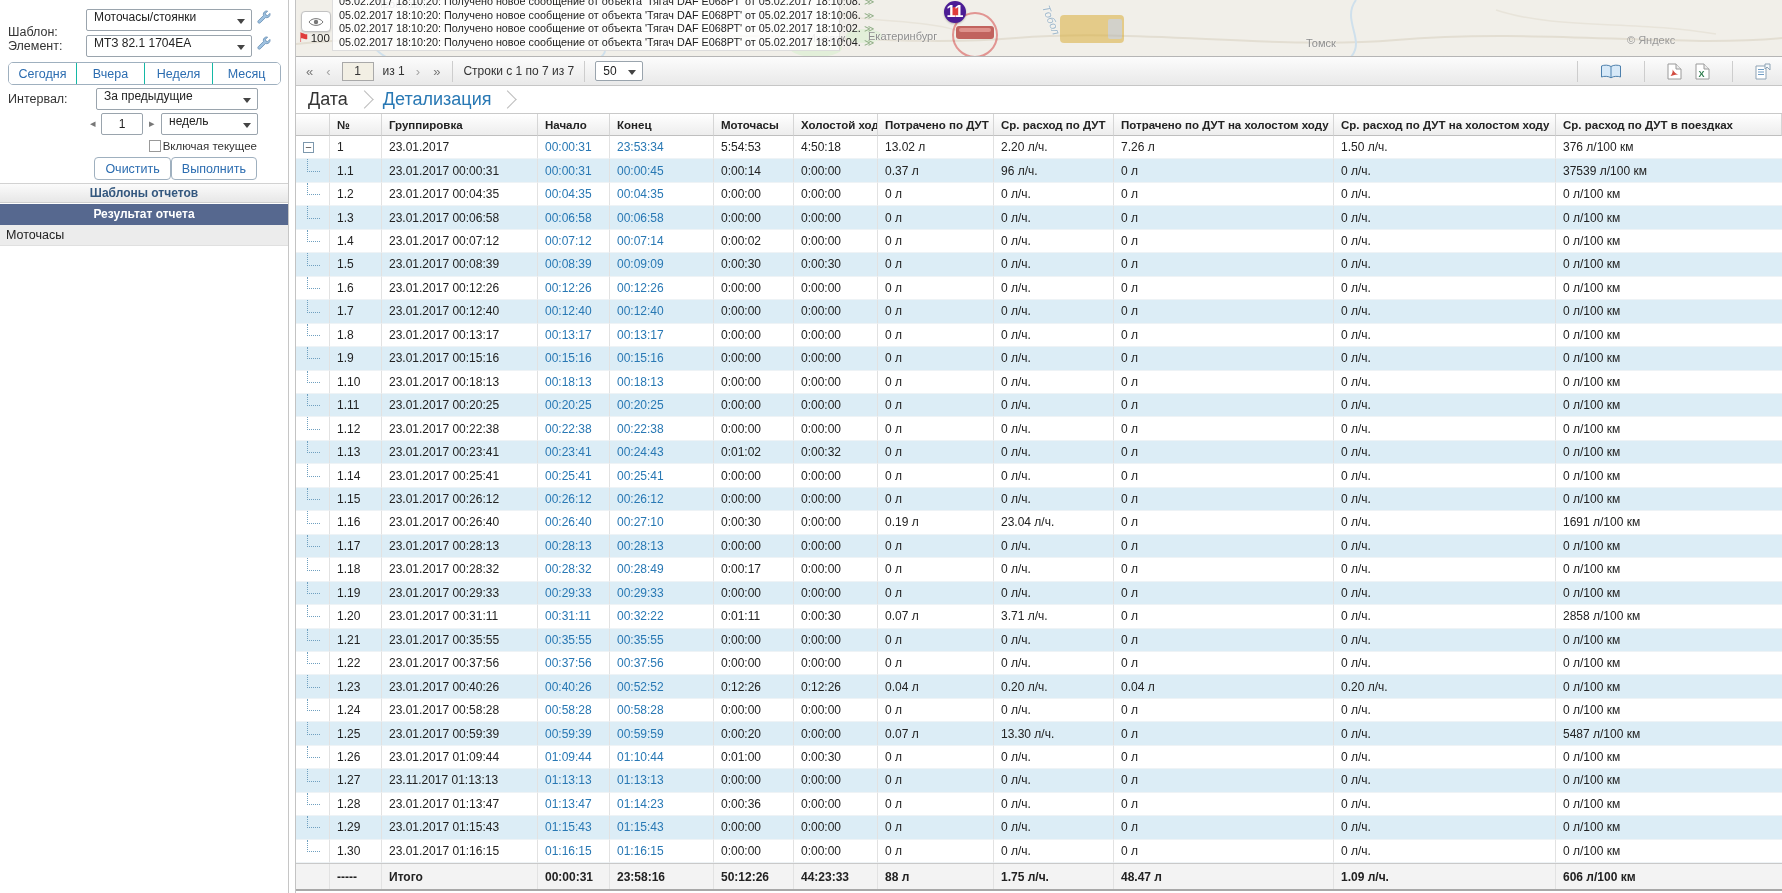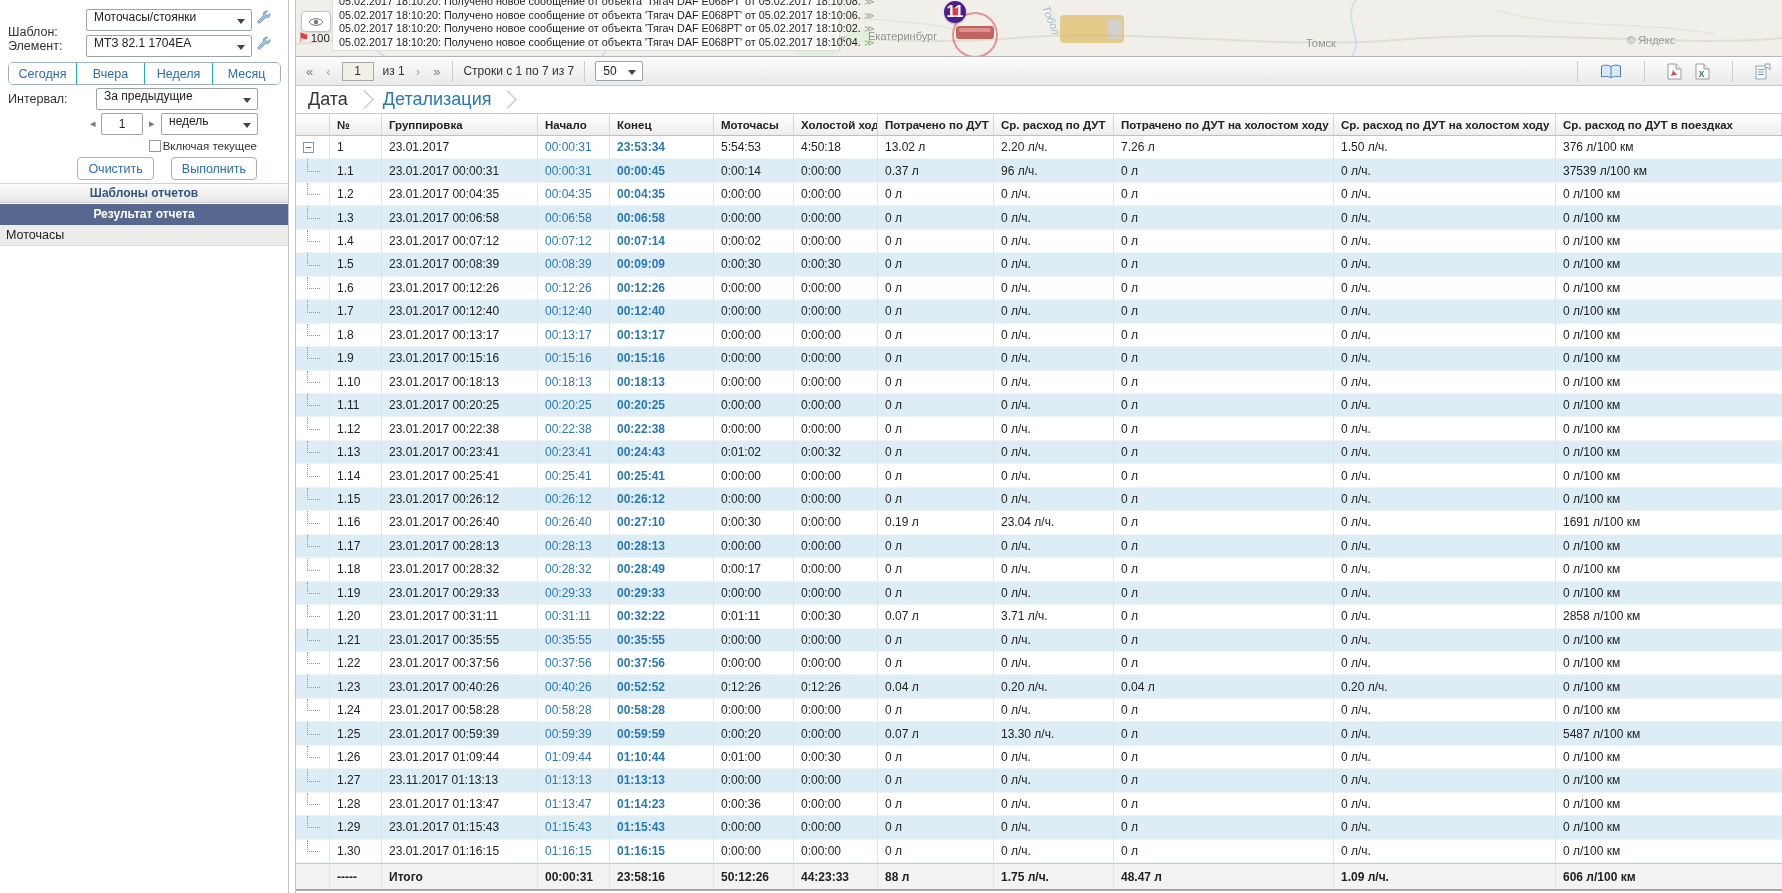--- a/index.html
+++ b/index.html
@@ -14,21 +14,21 @@
   .sel-arrow{position:absolute;right:6px;top:9px;width:0;height:0;border-left:4px solid transparent;border-right:4px solid transparent;border-top:5px solid #444;}
   .wrench{position:absolute;left:256px;width:16px;height:16px;cursor:pointer;}
   .quick-group{position:absolute;top:62px;left:8px;width:273px;height:23px;display:flex;border:1px solid #9fb0bf;border-radius:5px;overflow:hidden;background:#fff;}
   .quick-group button{flex:1;border:none;border-right:1px solid #14b8a6;background:#fff;color:#2b6cb0;font-size:12.5px;font-family:inherit;cursor:pointer;padding:0;}
   .quick-group button:last-child{border-right:none;}
   .numbox{position:absolute;left:101px;top:113px;width:42px;height:22px;border:1px solid #9aa4ad;border-radius:2px;background:#fff;text-align:center;line-height:20px;}
   .step-arrow{position:absolute;top:117px;font-size:11px;color:#777;cursor:pointer;}
   .check-row{position:absolute;top:140px;right:31px;display:flex;align-items:center;gap:2px;}
   .cb{width:12px;height:12px;border:1px solid #999;background:#fff;display:inline-block;cursor:pointer;}
   .check-row label{font-size:11.5px;color:#333;}
-  .btn-row{position:absolute;top:157px;right:31px;display:flex;gap:17px;}
+  .btn-row{position:absolute;top:157px;right:31px;display:flex;gap:0;}
   .btn-row button{height:23px;padding:0 10px;border:1px solid #9fb0bf;border-radius:4px;background:#fff;color:#2b6cb0;font-size:12.5px;font-family:inherit;cursor:pointer;}
   .sec-templates{position:absolute;top:183px;left:0;width:100%;height:20px;background:linear-gradient(#fbfbfb,#e7e7e7);border-top:1px solid #d2d2d2;border-bottom:1px solid #cfcfcf;color:#33577e;font-weight:bold;font-size:12px;text-align:center;line-height:19px;cursor:pointer;}
   .sec-result{position:absolute;top:204px;left:0;width:100%;height:21px;background:#56688f;color:#fff;font-weight:bold;font-size:12px;text-align:center;line-height:21px;cursor:pointer;}
   .result-item{position:absolute;top:225px;left:0;width:100%;height:21px;background:#ececec;border-bottom:1px solid #e0e0e0;color:#222;font-size:12.5px;line-height:21px;padding-left:6px;cursor:pointer;}
 
   
   .splitter{width:7px;flex:0 0 7px;background:#fff;border-right:1px solid #c3c3c3;height:100%;cursor:col-resize;}
 
   
   .main{position:relative;flex:1;height:100%;background:#fff;}
@@ -83,21 +83,21 @@
   .tbody{flex:1;display:flex;flex-direction:column;}
   .trow{display:flex;flex:1;background:#fff;cursor:default;}
   .trow.alt{background:#dcedf6;}
   .cell{padding:0 7px;border-right:1px solid #e2e2e2;white-space:nowrap;overflow:hidden;display:flex;align-items:center;font-size:12px;color:#222;}
   .trow .cell{border-bottom:1px solid #eef3f6;}
   .cell.lnk{color:#2878b4;cursor:pointer;}
   .c-tree{width:34px;flex:0 0 34px;position:relative;padding:0;}
   .c-num{width:52px;flex:0 0 52px;}
   .c-group{width:156px;flex:0 0 156px;}
   .c-start{width:72px;flex:0 0 72px;}
-  .c-end{width:104px;flex:0 0 104px;font-weight:bold;}
+  .c-end{width:104px;flex:0 0 104px;}
   .c-hours{width:80px;flex:0 0 80px;}
   .c-idle{width:84px;flex:0 0 84px;}
   .c-fuel{width:116px;flex:0 0 116px;}
   .c-avgfuel{width:120px;flex:0 0 120px;}
   .c-fuelidle{width:220px;flex:0 0 220px;}
   .c-avgidle{width:222px;flex:0 0 222px;}
   .c-avgtrips{flex:1;border-right:none;}
   .exp{display:inline-block;width:11px;height:11px;line-height:8px;text-align:center;border:1px solid #7d98ad;background:#fff;font-size:11px;color:#444;margin-left:7px;cursor:pointer;}
   .branch{position:absolute;left:11px;top:0;height:55%;width:13px;border-left:1px dotted #6fa0c0;border-bottom:1px dotted #6fa0c0;}
   .total-row{display:flex;height:26px;flex:0 0 26px;background:#f3f3f3;border-top:1px solid #c9c9c9;}

